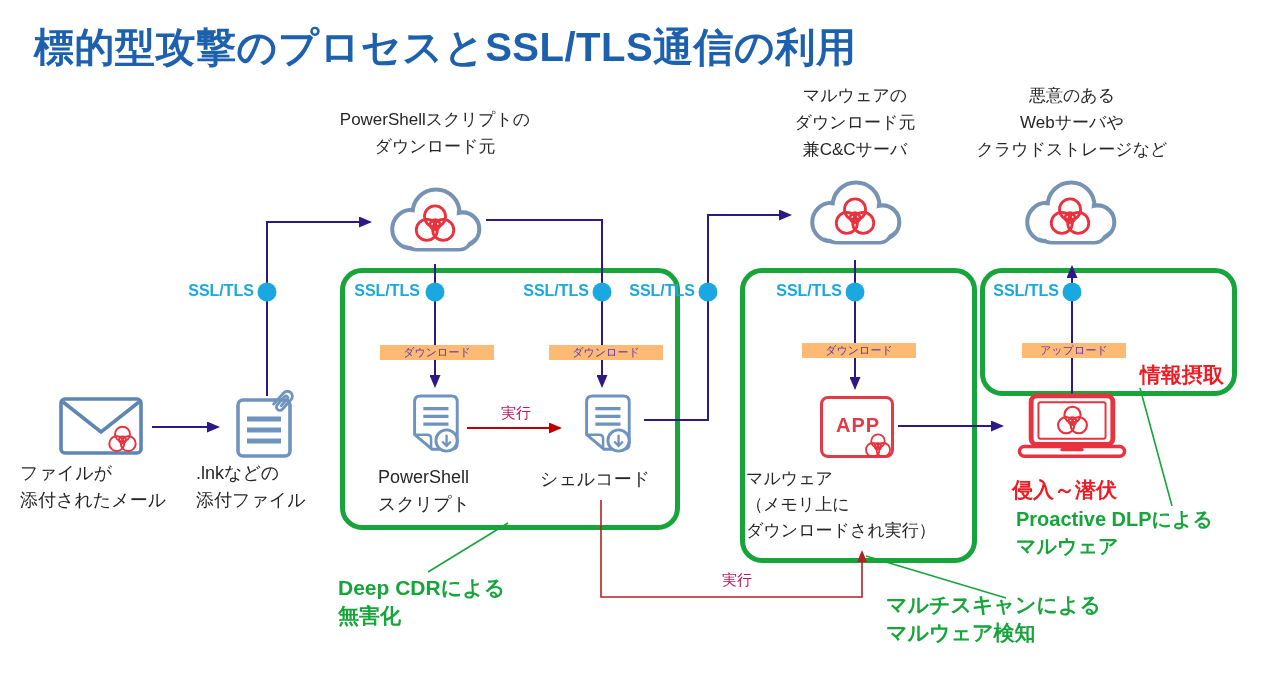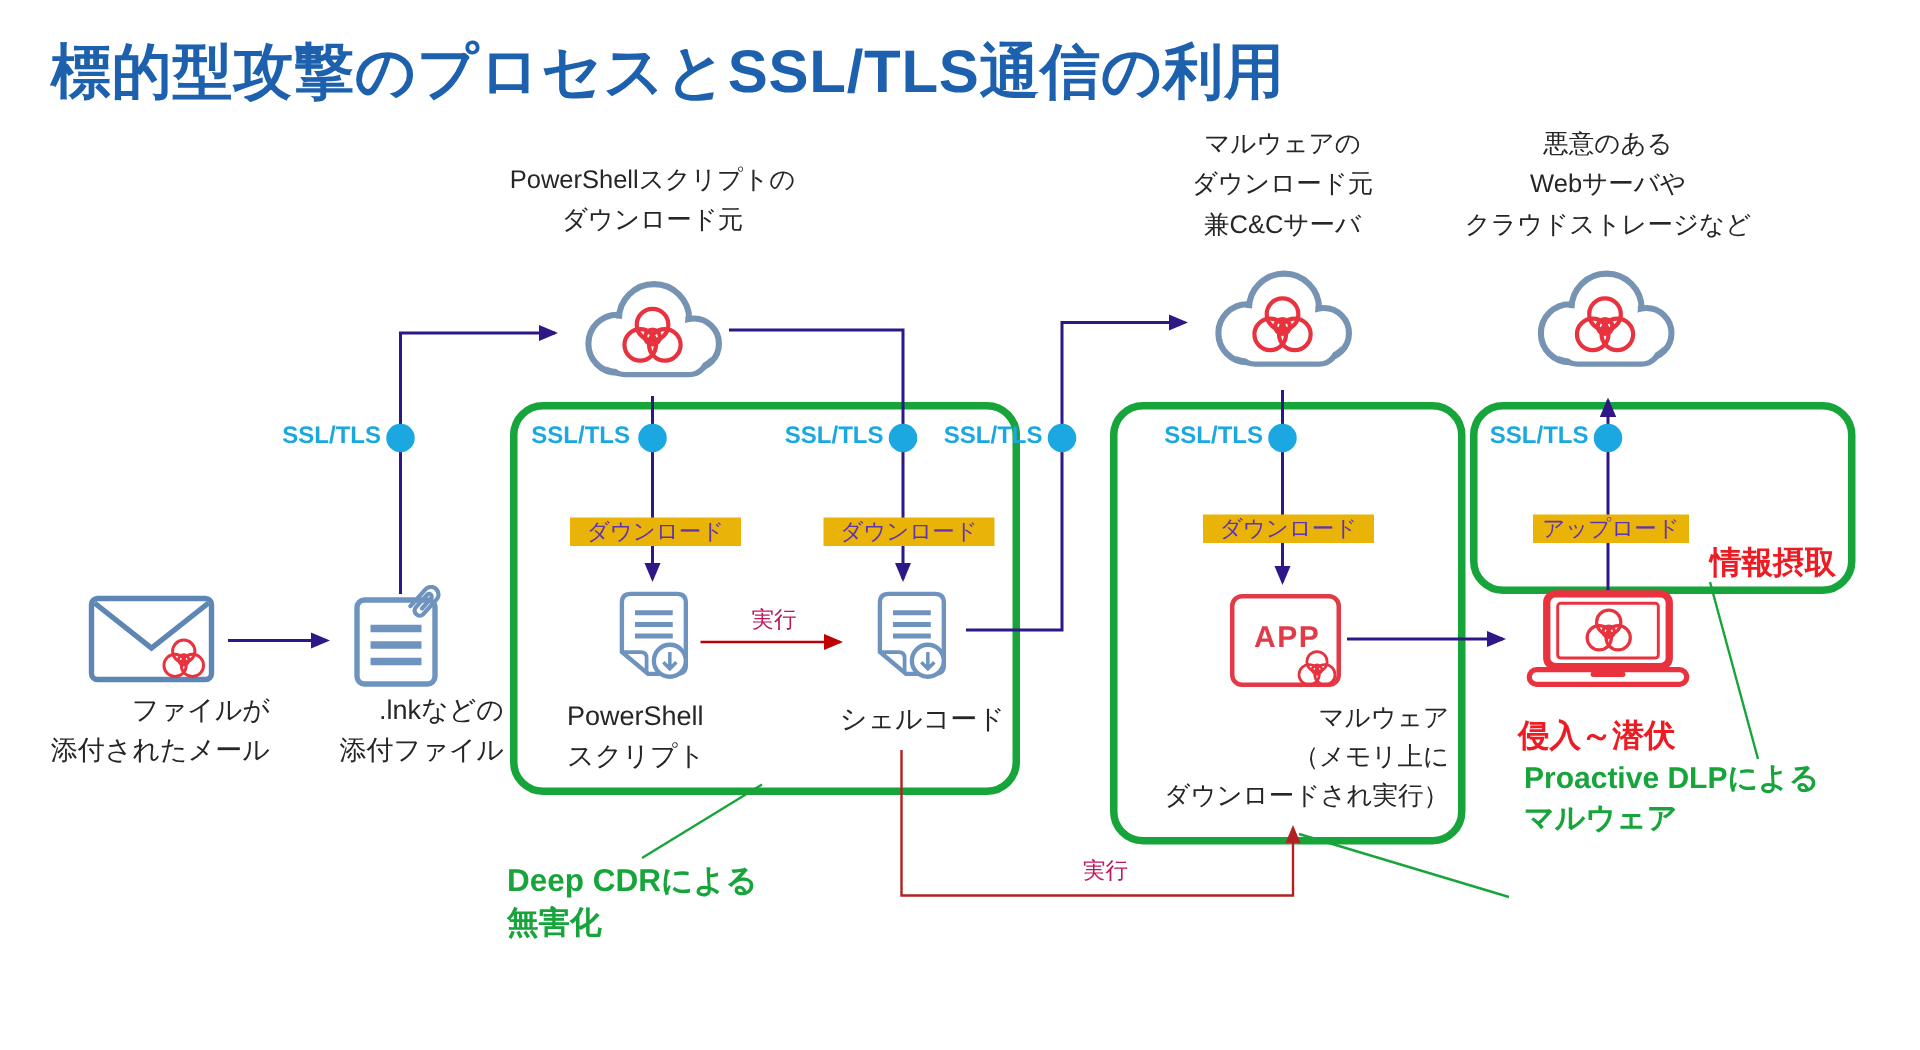--- a/index.html
+++ b/index.html
@@ -2,24 +2,24 @@
 <html><head>
 <meta charset="utf-8">
 <style>
   html,body{margin:0;padding:0;background:#fff;}
   #stage{position:relative;width:1280px;height:648px;background:#fff;overflow:hidden;
          font-family:"Liberation Sans","DejaVu Sans",sans-serif;}
   .abs{position:absolute;}
   .prelines{white-space:pre-line;}
   #title{left:34px;top:20px;font-size:40px;font-weight:600;color:#1C60AE;letter-spacing:0.5px;}
   .cloud-label{font-size:17px;line-height:27px;color:#262626;text-align:center;}
-  .node-label{font-size:18px;line-height:27px;color:#262626;text-align:right;}
+  .node-label{font-size:18px;line-height:27px;color:#262626;text-align:left;}
   .gbox{position:absolute;border:5px solid #17A53B;border-radius:22px;background:transparent;}
   .ssl{font-size:16px;font-weight:bold;color:#1BA7E0;width:72px;text-align:right;height:20px;}
-  .flow{font-size:15px;color:#5E35B1;background:#eab308;text-align:center;padding:0 2px;}
+  .flow{font-size:11px;color:#5E35B1;background:#fdba74;text-align:center;padding:0 2px;}
   .exec{font-size:15px;color:#be185d;background:#fff;text-align:center;}
   .red-bold{font-size:21px;font-weight:bold;color:#ED1C24;}
   .green-bold{font-size:21px;font-weight:bold;color:#17A53B;line-height:28px;}
   .appbox{border:3px solid #E23B48;border-radius:8px;background:#fff;}
   .applabel{font-size:20px;font-weight:600;color:#E23B48;letter-spacing:1px;}
   svg{display:block;}
 </style>
 </head>
 <body>
 
@@ -199,16 +199,18 @@
 （メモリ上に
 ダウンロードされ実行）</div>
 
   <svg class="abs" style="left:1016px;top:392px" width="112" height="70">
       <use href="#laptop" width="112" height="70"></use>
     </svg>
   <div class="abs red-bold" style="left:1012px;top:476px;">侵入～潜伏</div>
 
   <div class="abs green-bold prelines" style="left:338px;top:574px;">Deep CDRによる
 無害化</div>
+  <div class="abs green-bold prelines" style="left:886px;top:591px;">マルチスキャンによる
+マルウェア検知</div>
   <div class="abs green-bold prelines" style="left:1016px;top:506px;font-size:20px;line-height:27px;">Proactive DLPによる
 マルウェア</div>
 
 </div>
 
 </body></html>

